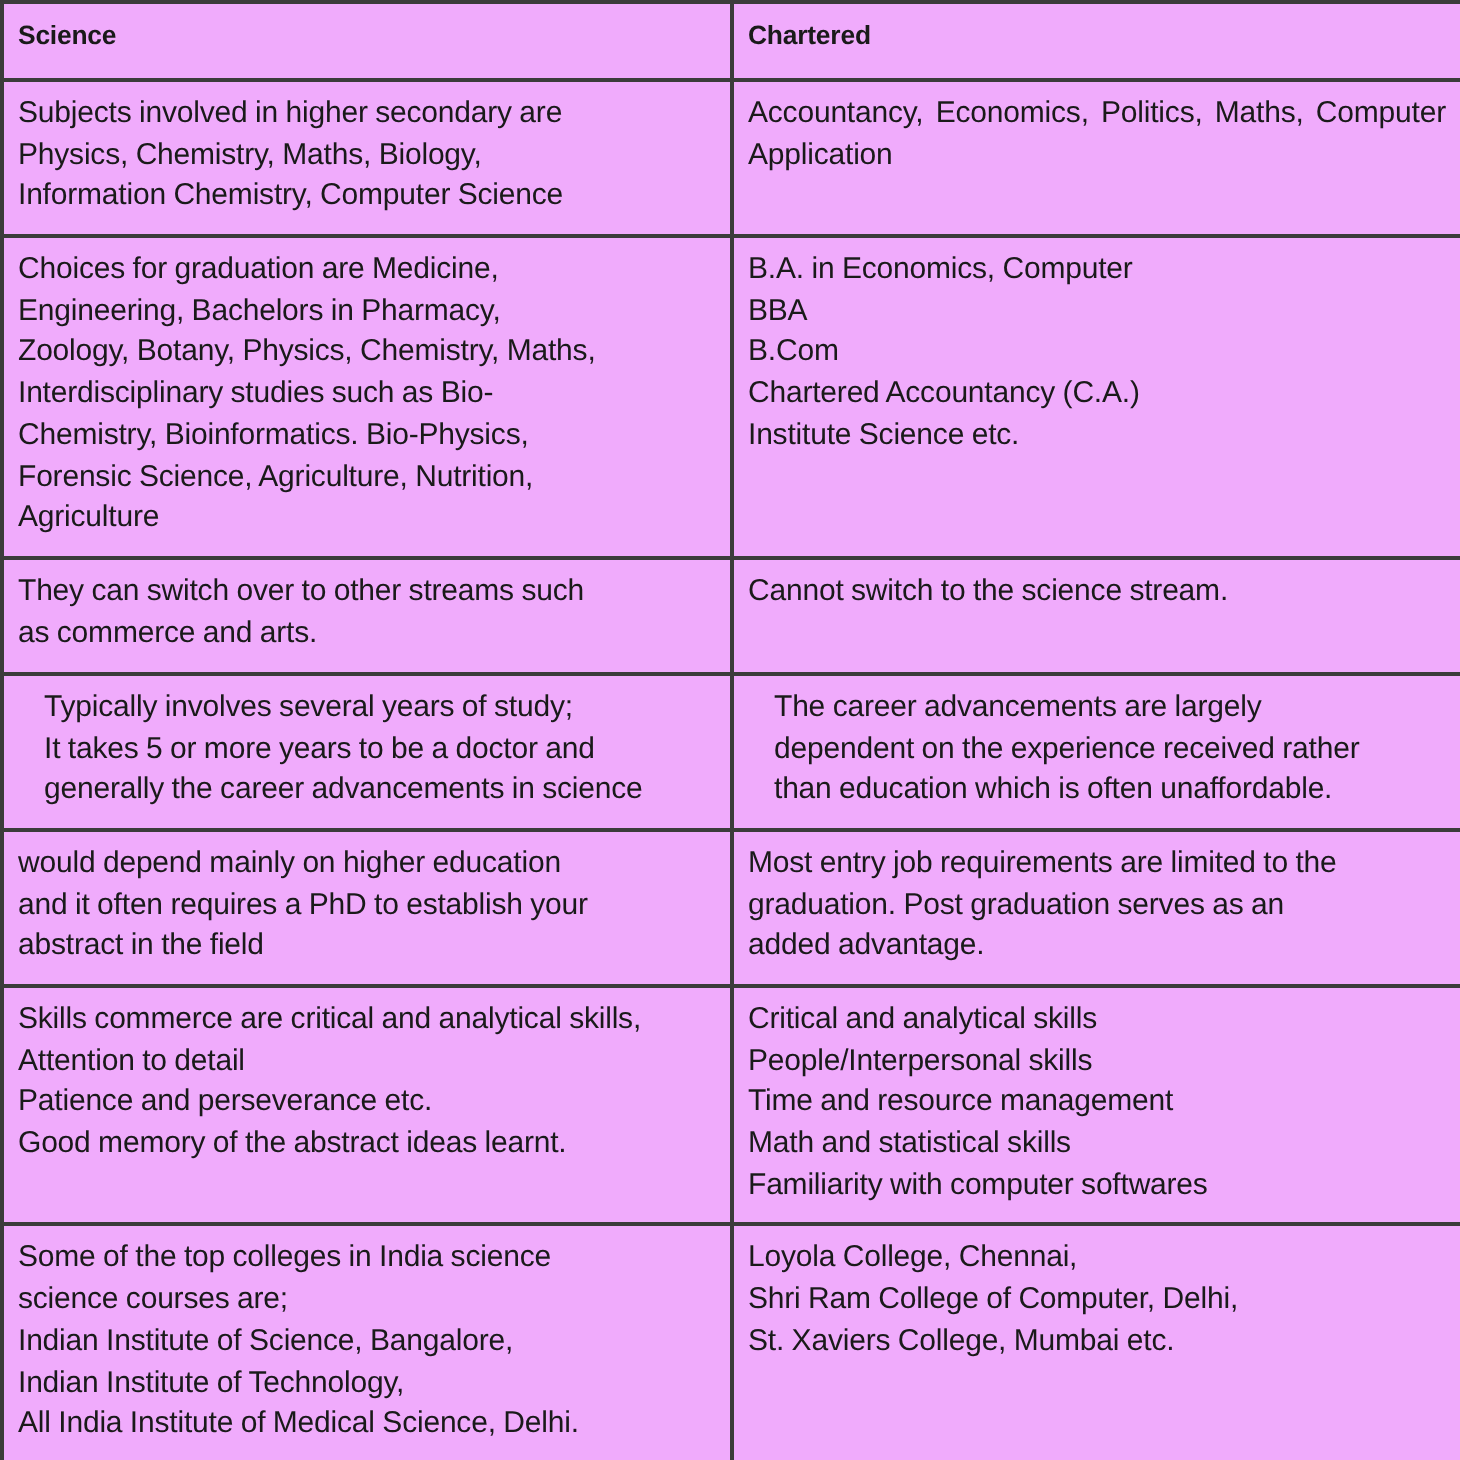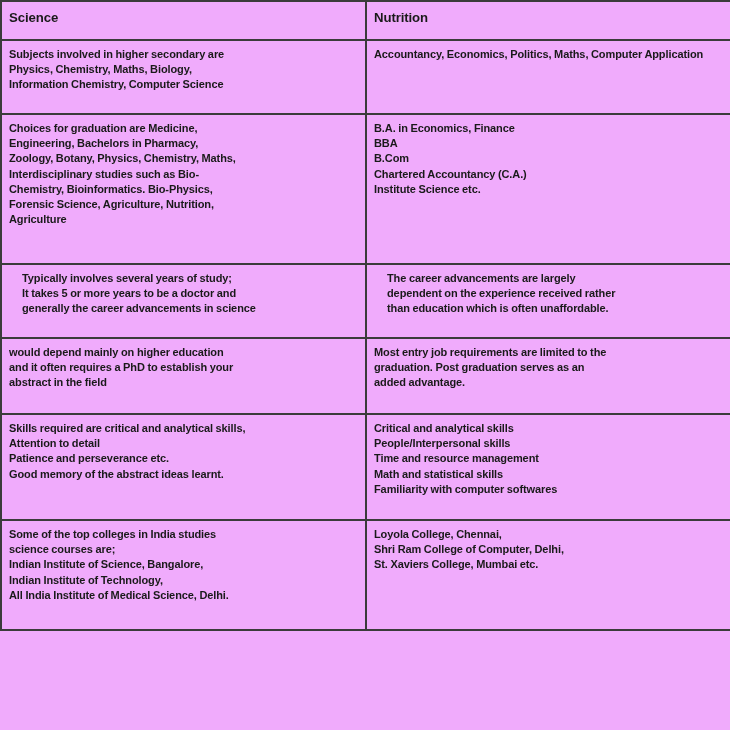--- a/index.html
+++ b/index.html
@@ -29,25 +29,24 @@
   }
 
   table.compare col.c-left  { width: 365px; }
   table.compare col.c-right { width: 365px; }
 
   table.compare th,
   table.compare td {
     border: 2px solid #3b3b3b;
     vertical-align: top;
     padding: 6px 7px 8px 7px;
-    font-size: 11px;
+    font-size: 15px;
     line-height: 1.38;
     letter-spacing: -0.1px;
     word-spacing: -0.3px;
-    font-weight: bold;
   }
 
   table.compare th {
     text-align: left;
     font-weight: bold;
     font-size: 13.2px;
     padding-top: 7px;
     padding-bottom: 9px;
   }
 
@@ -77,21 +76,21 @@
 
 <div class="sheet">
   <table class="compare">
     <colgroup>
       <col class="c-left">
       <col class="c-right">
     </colgroup>
     <thead>
       <tr class="r-head">
         <th>Science</th>
-        <th>Nutrition</th>
+        <th>Chartered</th>
       </tr>
     </thead>
     <tbody>
       <tr class="r-1">
         <td class="cell-lines">
             <span>Subjects involved in higher secondary are</span>
             <span>Physics, Chemistry, Maths, Biology,</span>
             <span>Information Chemistry, Computer Science</span>
           </td>
         <td class="cell-lines justify">
@@ -102,25 +101,34 @@
         <td class="cell-lines">
             <span>Choices for graduation are Medicine,</span>
             <span>Engineering, Bachelors in Pharmacy,</span>
             <span>Zoology, Botany, Physics, Chemistry, Maths,</span>
             <span>Interdisciplinary studies such as Bio-</span>
             <span>Chemistry, Bioinformatics. Bio-Physics,</span>
             <span>Forensic Science, Agriculture, Nutrition,</span>
             <span>Agriculture</span>
           </td>
         <td class="cell-lines">
-            <span>B.A. in Economics, Finance</span>
+            <span>B.A. in Economics, Computer</span>
             <span>BBA</span>
             <span>B.Com</span>
             <span>Chartered Accountancy (C.A.)</span>
             <span>Institute Science etc.</span>
+          </td>
+      </tr>
+      <tr class="r-3">
+        <td class="cell-lines">
+            <span>They can switch over to other streams such</span>
+            <span>as commerce and arts.</span>
+          </td>
+        <td class="cell-lines">
+            <span>Cannot switch to the science stream.</span>
           </td>
       </tr>
       <tr class="r-4">
         <td class="cell-lines">
             <span>Typically involves several years of study;</span>
             <span>It takes 5 or more years to be a doctor and</span>
             <span>generally the career advancements in science</span>
           </td>
         <td class="cell-lines">
             <span>The career advancements are largely</span>
@@ -135,36 +143,36 @@
             <span>abstract in the field</span>
           </td>
         <td class="cell-lines">
             <span>Most entry job requirements are limited to the</span>
             <span>graduation. Post graduation serves as an</span>
             <span>added advantage.</span>
           </td>
       </tr>
       <tr class="r-6">
         <td class="cell-lines">
-            <span>Skills required are critical and analytical skills,</span>
+            <span>Skills commerce are critical and analytical skills,</span>
             <span>Attention to detail</span>
             <span>Patience and perseverance etc.</span>
             <span>Good memory of the abstract ideas learnt.</span>
           </td>
         <td class="cell-lines">
             <span>Critical and analytical skills</span>
             <span>People/Interpersonal skills</span>
             <span>Time and resource management</span>
             <span>Math and statistical skills</span>
             <span>Familiarity with computer softwares</span>
           </td>
       </tr>
       <tr class="r-7">
         <td class="cell-lines">
-            <span>Some of the top colleges in India studies</span>
+            <span>Some of the top colleges in India science</span>
             <span>science courses are;</span>
             <span>Indian Institute of Science, Bangalore,</span>
             <span>Indian Institute of Technology,</span>
             <span>All India Institute of Medical Science, Delhi.</span>
           </td>
         <td class="cell-lines">
             <span>Loyola College, Chennai,</span>
             <span>Shri Ram College of Computer, Delhi,</span>
             <span>St. Xaviers College, Mumbai etc.</span>
           </td>

